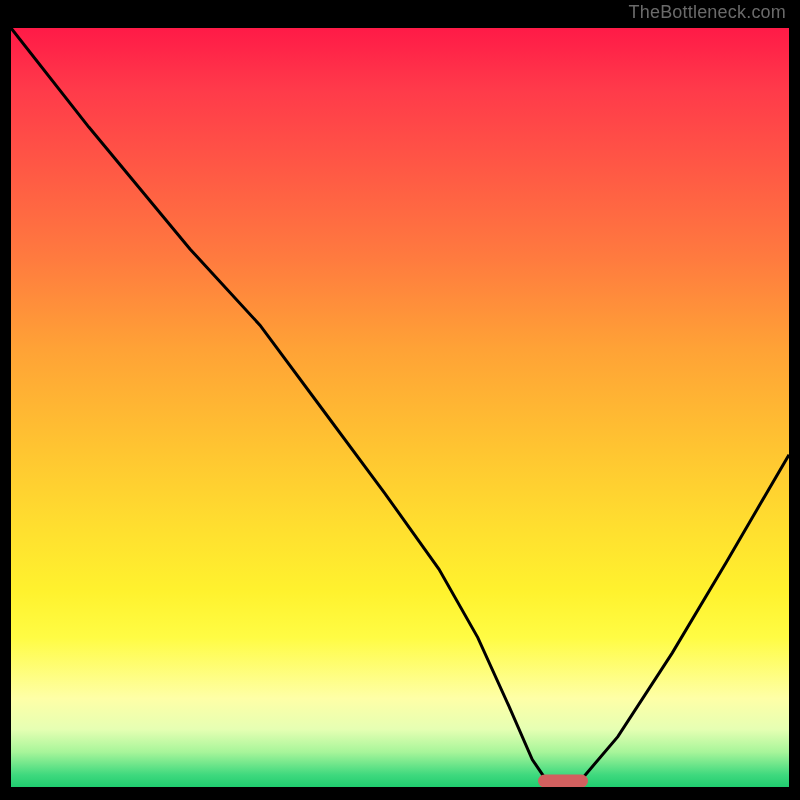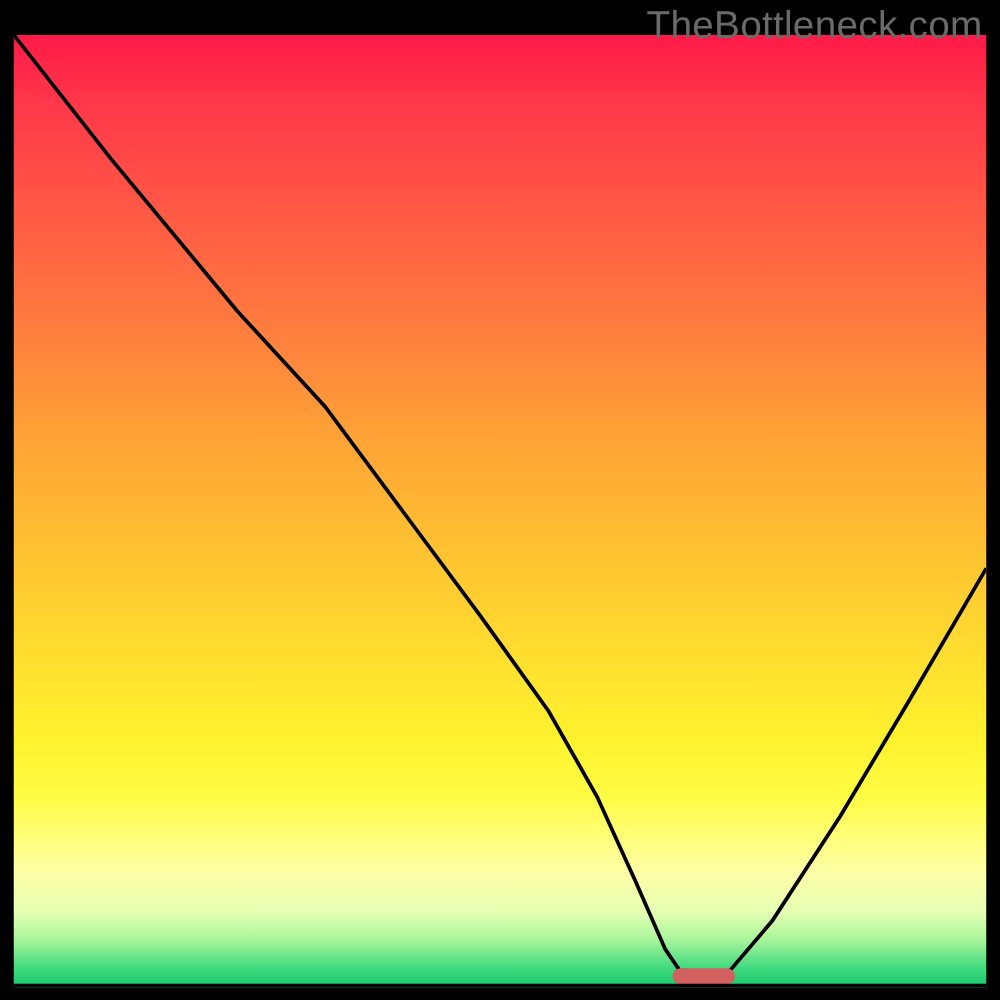--- a/index.html
+++ b/index.html
@@ -15,21 +15,21 @@
     position: relative;
     width: 800px;
     height: 800px;
     background: #000;
   }
   .watermark {
     position: absolute;
     top: 2px;
     right: 14px;
     color: #6a6a6a;
-    font-size: 31px;
+    font-size: 18px;
     font-weight: 500;
     letter-spacing: 0.2px;
     z-index: 20;
   }
   .plot-area {
     position: absolute;
     left: 11px;
     top: 28px;
     width: 778px;
     height: 762px;

